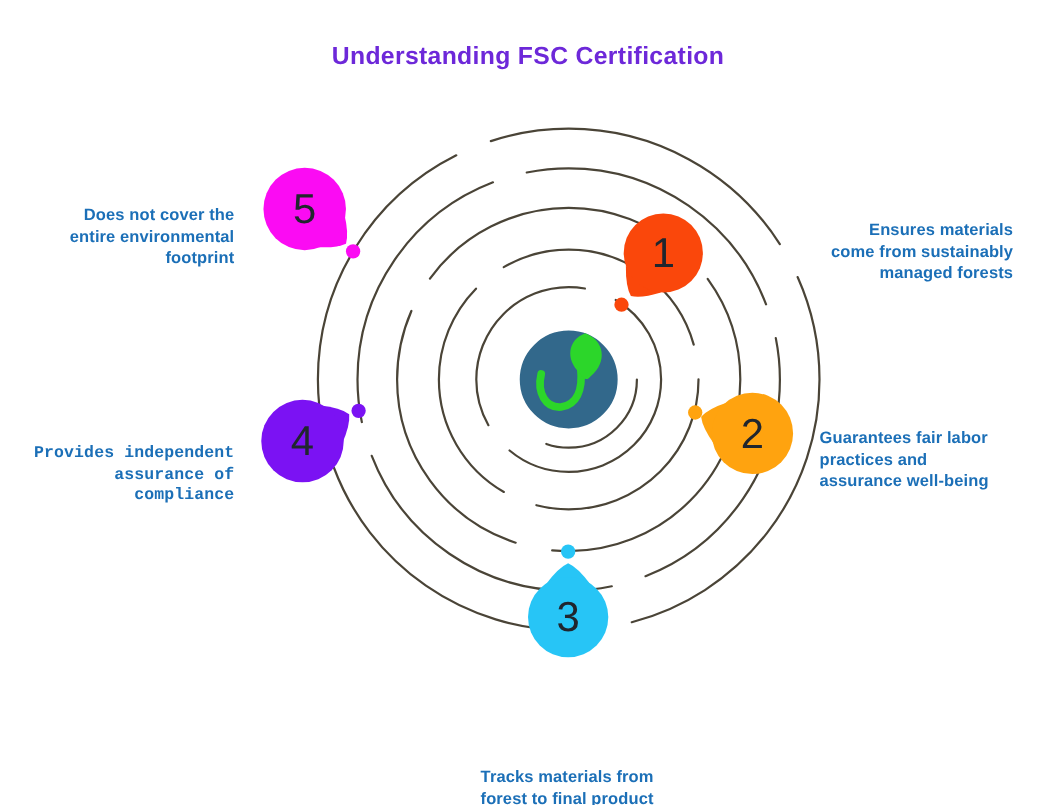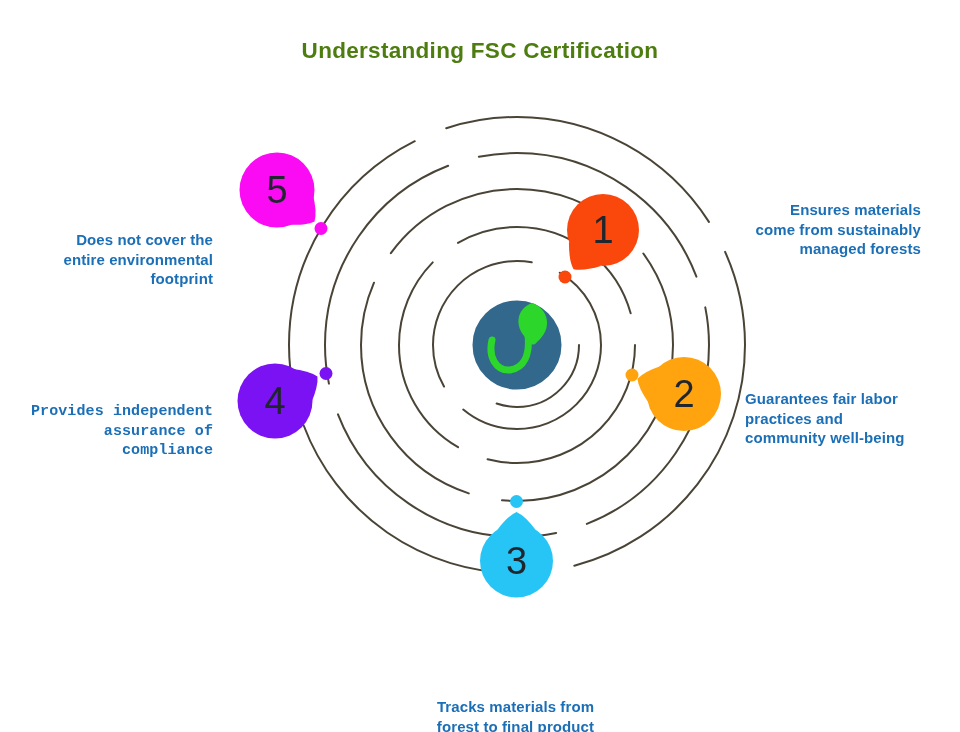--- a/index.html
+++ b/index.html
@@ -12,21 +12,21 @@
     font-size:22.5px;font-weight:700;letter-spacing:.3px;
   }
   .label{
     position:absolute;font-size:15px;font-weight:700;line-height:19.5px;
     white-space:pre-line;letter-spacing:.1px;
   }
   .label.l1{left:711px;top:200px;width:210px;text-align:right;}
   .label.l2{left:745px;top:389px;width:200px;text-align:left;}
   .label.l3{left:395px;top:657px;width:241px;text-align:center;margin-top:40px;}
   .label.l4{left:13px;top:402px;width:200px;text-align:right;font-family:Liberation Mono, monospace;}
-  .label.l5{left:13px;top:186px;width:200px;text-align:right;margin-top:44px;}
+  .label.l5{left:13px;top:186px;width:200px;text-align:right;}
   svg{position:absolute;left:0;top:0;}
   .ring{fill:none;}
   .num{
     font-family:"Liberation Sans", sans-serif;font-size:38px;font-weight:400;
     text-anchor:middle;
   }
 </style>
 </head>
 <body>
 
@@ -80,29 +80,29 @@
     </g>
 
     <g fill="#fb0bf3">
       <path d="M 30,-20 Q 45,-9 49,0 Q 45,9 30,20 Z" transform="translate(277,190) rotate(40)"></path>
       <circle cx="277" cy="190" r="37.5"></circle>
       <circle cx="321" cy="228.5" r="6.5"></circle>
       <text class="num" x="277" y="203" fill="#20262e">5</text>
     </g>
   </svg>
 
-  <div class="title" style="color: #4d7c0f;">Understanding FSC Certification</div>
+  <div class="title" style="color: #6d28d9;">Understanding FSC Certification</div>
 
   <div style="color: rgb(27, 111, 183);">
     <div class="label l1">Ensures materials
 come from sustainably
 managed forests</div>
     <div class="label l2">Guarantees fair labor
 practices and
-community well-being</div>
+assurance well-being</div>
     <div class="label l3">Tracks materials from
 forest to final product</div>
     <div class="label l4">Provides independent
 assurance of
 compliance</div>
     <div class="label l5">Does not cover the
 entire environmental
 footprint</div>
   </div>
 

